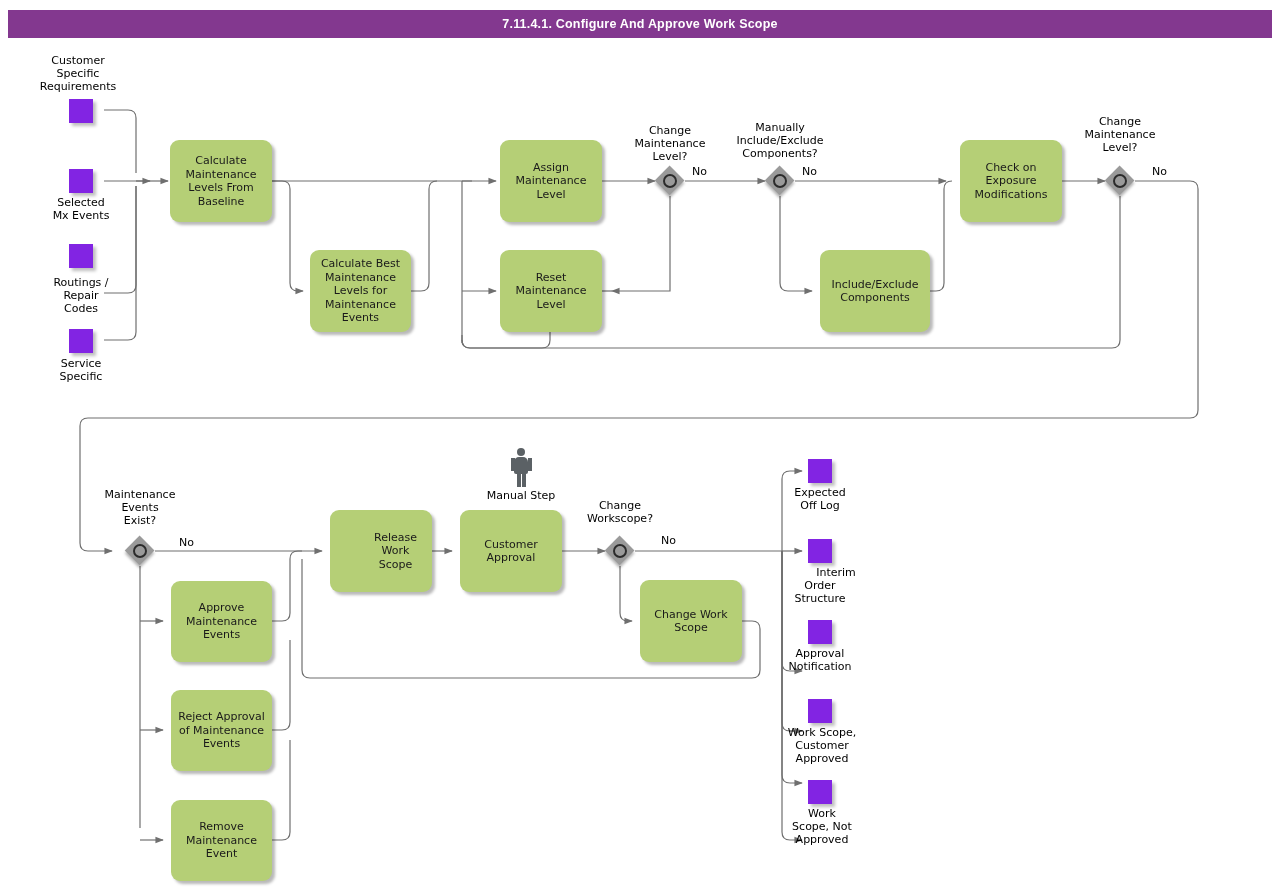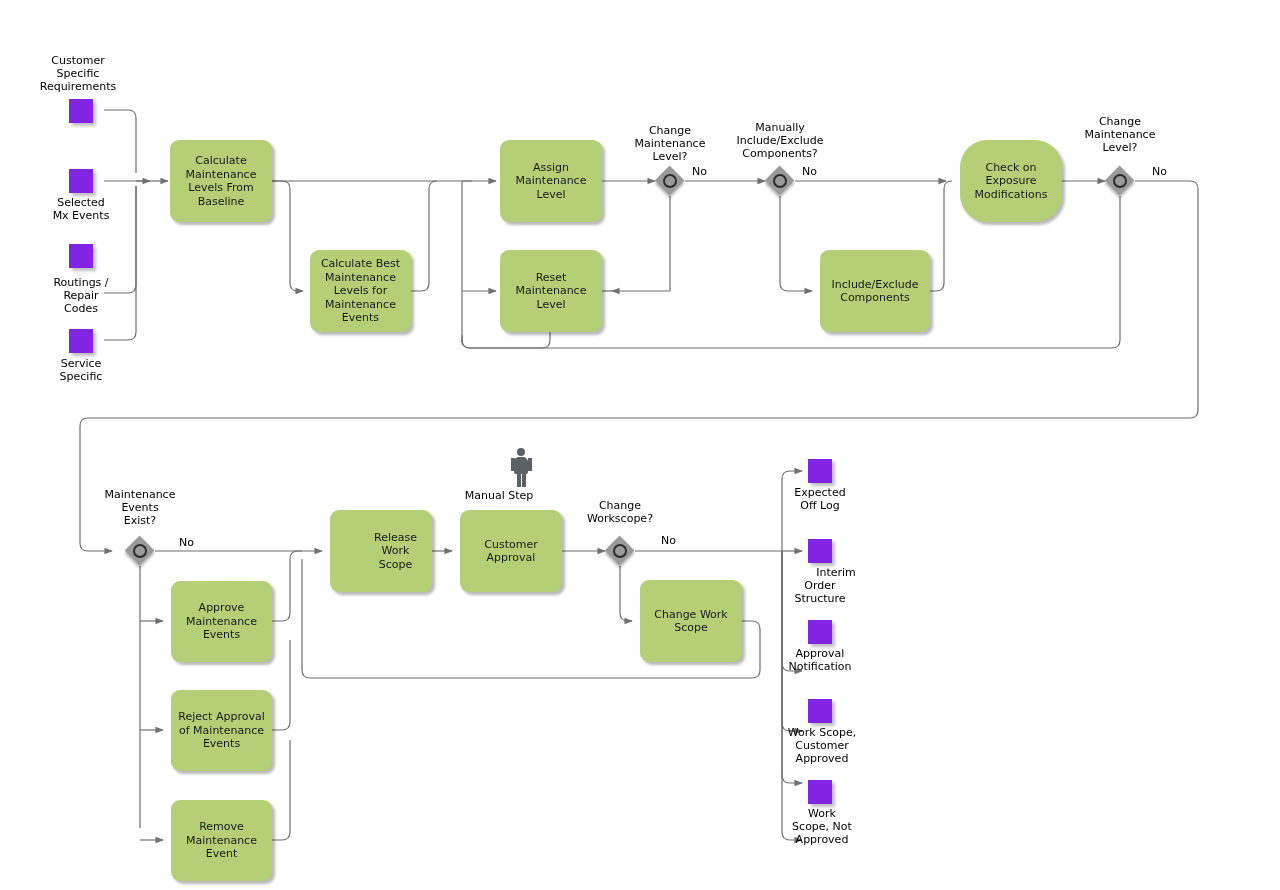--- a/index.html
+++ b/index.html
@@ -44,20 +44,23 @@
   .person .lleg{position:absolute;left:9px;top:25px;width:3.5px;height:14px;background:#5b6165;}
   .person .rleg{position:absolute;left:14px;top:25px;width:3.5px;height:14px;background:#5b6165;}
   .person .larm{position:absolute;left:3px;top:10px;width:3.5px;height:13px;background:#5b6165;}
   .person .rarm{position:absolute;left:20px;top:10px;width:3.5px;height:13px;background:#5b6165;}
 </style>
 </head>
 <body>
 
 <div id="root">
 
+  <div class="titlebar">
+    <span class="t">7.11.4.1. Configure And Approve Work Scope</span>
+  </div>
 
   <svg id="wires" viewBox="0 0 1280 890" xmlns="http://www.w3.org/2000/svg">
     <defs>
       <marker id="ah" viewBox="0 0 10 10" refX="9" refY="5" markerWidth="7" markerHeight="7" orient="auto-start-reverse">
         <path d="M0,1 L10,5 L0,9 z" fill="#6f6f6f"></path>
       </marker>
     </defs>
     <g fill="none" stroke="#6f6f6f" stroke-width="1.2">
 
       <path d="M104,110 H128 Q136,110 136,118 V173"></path>
@@ -180,21 +183,21 @@
     <span style="white-space:pre-line;">Reset
 Maintenance
 Level</span>
   </div>
 
   <div class="task" style="left:820px;top:250px;width:110px;height:82px;">
     <span style="white-space:pre-line;">Include/Exclude
 Components</span>
   </div>
 
-  <div class="task" style="left:960px;top:140px;width:102px;height:82px;border-radius:27px;">
+  <div class="task" style="left:960px;top:140px;width:102px;height:82px;">
     <span style="white-space:pre-line;">Check on
 Exposure
 Modifications</span>
   </div>
 
   <div class="cap" style="left:610px;top:124px;width:120px;">
     <span style="white-space:pre-line;">Change
 Maintenance
 Level?</span>
   </div>
@@ -267,21 +270,21 @@
   </div>
 
   <div class="person" style="left:508px;top:448px;">
     <div class="head"></div>
     <div class="body"></div>
     <div class="larm"></div>
     <div class="rarm"></div>
     <div class="lleg"></div>
     <div class="rleg"></div>
   </div>
-  <div class="cap" style="left:439px;top:489px;width:120px;">
+  <div class="cap" style="left:461px;top:489px;width:120px;">
     <span>Manual Step</span>
   </div>
 
   <div class="task" style="left:460px;top:510px;width:102px;height:82px;">
     <span style="white-space:pre-line;">Customer
 Approval</span>
   </div>
 
   <div class="cap" style="left:560px;top:499px;width:120px;">
     <span style="white-space:pre-line;">Change

